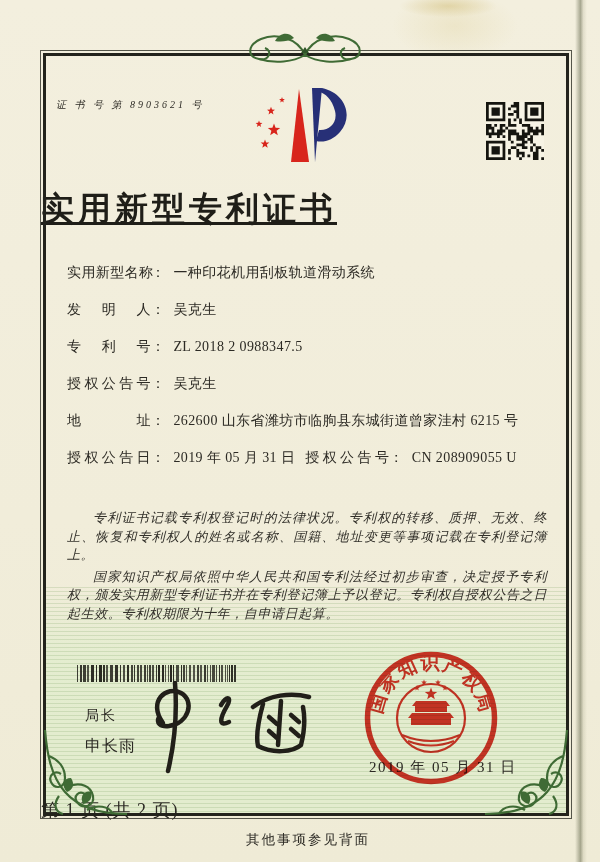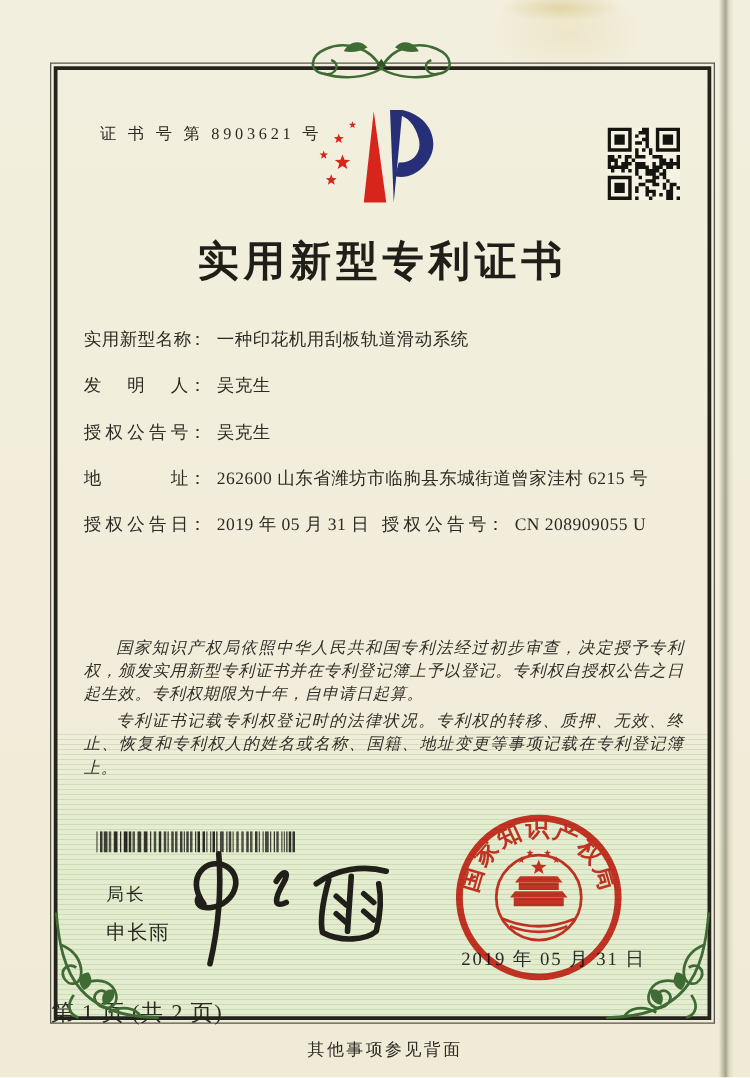--- a/index.html
+++ b/index.html
@@ -12,25 +12,25 @@
       linear-gradient(180deg,#f3efde 0%,#f1edda 60%,#efebd6 100%);}
   .edge-right{position:absolute;top:0;bottom:0;left:575px;width:12px;
     background:linear-gradient(90deg,rgba(0,0,0,0),rgba(75,80,50,.45) 45%,rgba(120,120,85,.15) 70%,rgba(0,0,0,0));}
   .frame{position:absolute;left:40px;top:50px;width:530px;height:767px;
     border:1px solid #55554a;background:transparent;}
   .frame-border{position:absolute;inset:2px;border:3px solid #23231c;pointer-events:none;z-index:4;}
   .green-zone{position:absolute;left:3px;right:3px;bottom:3px;height:228px;z-index:0;
     background:
       repeating-linear-gradient(180deg, rgba(120,160,95,.22) 0 1px, rgba(120,160,95,0) 1px 4px),
       linear-gradient(180deg, rgba(226,237,206,0) 0, rgba(226,237,206,.85) 70px, #e3ecce 140px);}
-  .cert-no{position:absolute;left:39px;top:47px;font-size:13px;letter-spacing:3px;z-index:1;}
+  .cert-no{position:absolute;left:15px;top:47px;font-size:10px;letter-spacing:3px;z-index:1;font-style:italic;}
   .logo{position:absolute;left:205px;top:33px;width:106px;height:84px;z-index:1;}
   .qr{position:absolute;left:445px;top:51px;width:58px;height:58px;z-index:1;}
-  .title{position:absolute;left:0;right:0;top:136px;margin:0;text-align:center;
-    font-size:33px;font-weight:700;letter-spacing:4px;color:#1f1e18;z-index:1;}
+  .title{position:absolute;left:0;right:0;top:136px;margin:0;
+    font-size:33px;font-weight:700;letter-spacing:4px;color:#1f1e18;z-index:1;text-decoration:underline;}
   .fields{position:absolute;left:26px;right:16px;top:214px;display:flex;flex-direction:column;gap:22px;z-index:1;}
   .frow{font-size:14px;line-height:15px;letter-spacing:.4px;white-space:nowrap;}
   .flabel{display:inline-block;width:84px;text-align:justify;text-align-last:justify;vertical-align:top;}
   .fvalue{margin-left:8px;}
   .fpair2{margin-left:10px;}
   .paras{position:absolute;left:26px;top:458px;width:480px;z-index:1;}
   .paras p{margin:0 0 3px 0;font-size:13px;line-height:18.5px;text-indent:2em;
     text-align:justify;font-style:italic;letter-spacing:.6px;color:#32302a;}
   .barcode{position:absolute;left:36px;top:614px;width:160px;height:17px;z-index:1;}
   .sig-title{position:absolute;left:44px;top:656px;font-size:14px;letter-spacing:2px;z-index:1;}
@@ -86,33 +86,36 @@
     <h1 class="title">实用新型专利证书</h1>
 
     <div class="fields">
       <div class="frow">
         <span class="flabel">实用新型名称</span><span>：</span><span class="fvalue">一种印花机用刮板轨道滑动系统</span>
       </div>
       <div class="frow">
         <span class="flabel">发明人</span><span>：</span><span class="fvalue">吴克生</span>
       </div>
       <div class="frow">
+        <span class="flabel">专利号</span><span>：</span><span class="fvalue">ZL 2018 2 0988347.5</span>
+      </div>
+      <div class="frow">
         <span class="flabel">授权公告号</span><span>：</span><span class="fvalue">吴克生</span>
       </div>
       <div class="frow">
         <span class="flabel">地址</span><span>：</span><span class="fvalue">262600 山东省潍坊市临朐县东城街道曾家洼村 6215 号</span>
       </div>
       <div class="frow">
         <span class="flabel">授权公告日</span><span>：</span><span class="fvalue">2019 年 05 月 31 日</span><span class="flabel fpair2">授权公告号</span><span>：</span><span class="fvalue">CN 208909055 U</span>
       </div>
     </div>
 
     <div class="paras">
+      <p>专利证书记载专利权登记时的法律状况。专利权的转移、质押、无效、终止、恢复和专利权人的姓名或名称、国籍、地址变更等事项记载在专利登记簿上。</p>
       <p>国家知识产权局依照中华人民共和国专利法经过初步审查，决定授予专利权，颁发实用新型专利证书并在专利登记簿上予以登记。专利权自授权公告之日起生效。专利权期限为十年，自申请日起算。</p>
-      <p>专利证书记载专利权登记时的法律状况。专利权的转移、质押、无效、终止、恢复和专利权人的姓名或名称、国籍、地址变更等事项记载在专利登记簿上。</p>
     </div>
 
     <svg class="barcode" id="barcode" viewBox="0 0 160 17" preserveAspectRatio="none">
         <rect x="0" y="0" width="1" height="17" fill="#26261e" opacity="0.88"></rect>
         <rect x="3" y="0" width="2" height="17" fill="#26261e" opacity="0.90"></rect>
         <rect x="6" y="0" width="3" height="17" fill="#26261e" opacity="0.88"></rect>
         <rect x="10" y="0" width="2" height="17" fill="#26261e" opacity="0.77"></rect>
         <rect x="14" y="0" width="3" height="17" fill="#26261e" opacity="0.97"></rect>
         <rect x="19" y="0" width="1" height="17" fill="#26261e" opacity="0.98"></rect>
         <rect x="22" y="0" width="3" height="17" fill="#26261e" opacity="0.99"></rect>

